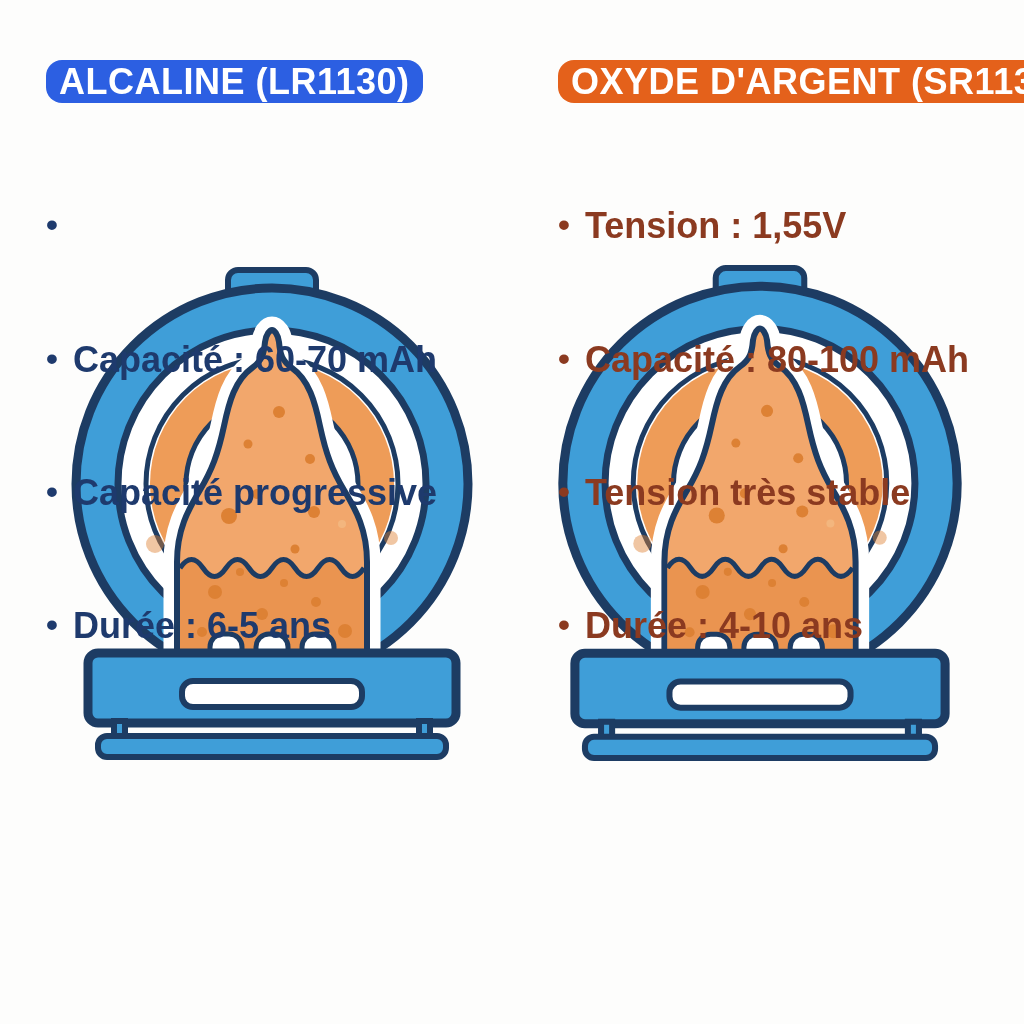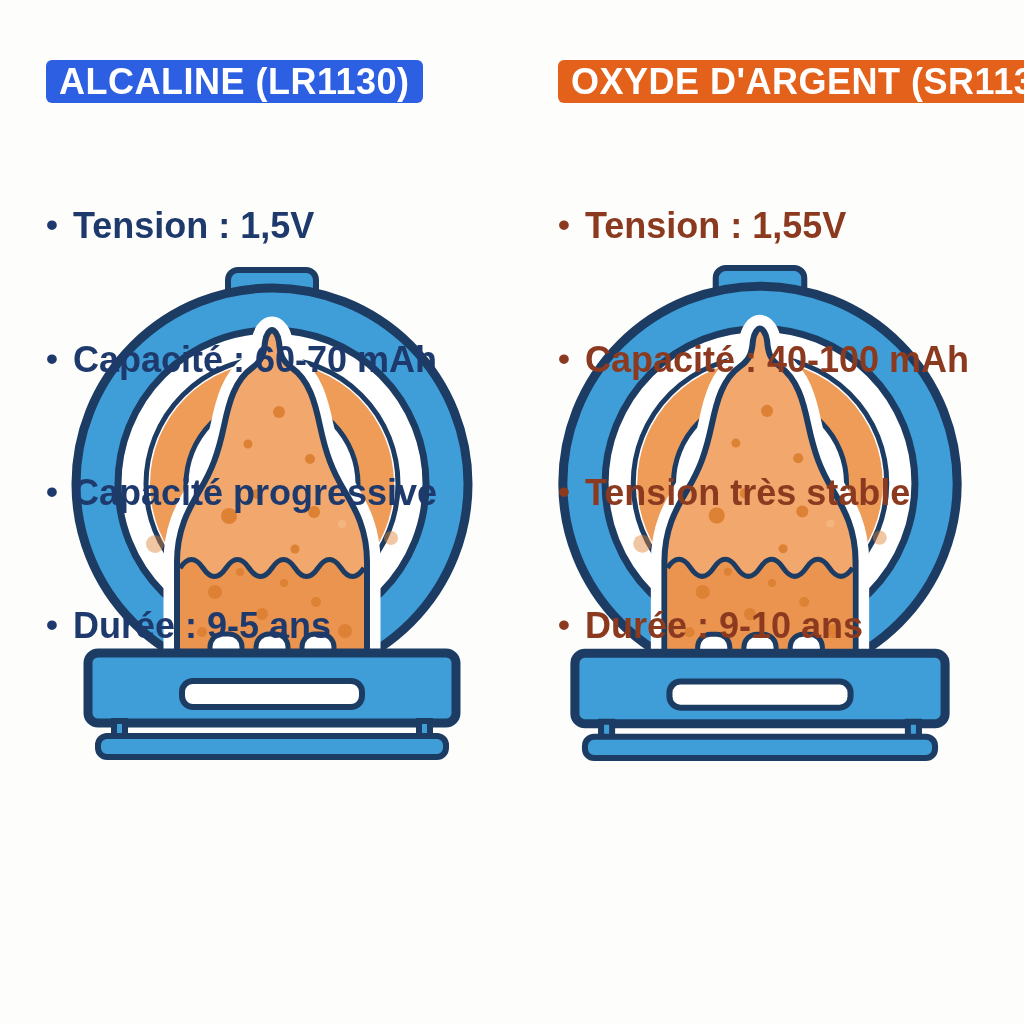--- a/index.html
+++ b/index.html
@@ -5,21 +5,21 @@
   html,body{margin:0;padding:0;}
   body{
     width:1024px;height:1024px;overflow:hidden;background:#fdfdfc;
     font-family:"Liberation Sans", sans-serif;position:relative;
   }
   .stage{position:absolute;inset:0;width:1024px;height:1024px;}
 
   
   .hdr{
     position:absolute;top:60px;height:43px;display:flex;align-items:center;
-    padding:0 13px;border-radius:6px;font-size:36px;font-weight:bold;
+    padding:0 13px;border-radius:16px;font-size:36px;font-weight:bold;
     color:#ffffff;letter-spacing:.5px;white-space:nowrap;z-index:6;
   }
   .hdr-blue{left:46px;background:#2c5fe2;}
   .hdr-orange{left:558px;background:#e4611b;}
 
   
   .spec{
     position:absolute;display:flex;align-items:baseline;gap:15px;
     font-size:36px;font-weight:bold;line-height:40px;white-space:nowrap;z-index:6;
   }
@@ -128,51 +128,50 @@
       <rect x="46" y="474" width="348" height="21" rx="9" class="blueFillThin"></rect>
     </g>
   </svg>
 
   <div class="col-left">
     <div class="hdr hdr-blue">
       <span>ALCALINE (LR1130)</span>
     </div>
     <div class="spec r1">
       <span class="dot">•</span>
-      <span>Tension : 1,5V</span>
     </div>
     <div class="spec r2">
       <span class="dot">•</span>
       <span>Capacité : 60-70 mAh</span>
     </div>
     <div class="spec r3">
       <span class="dot">•</span>
       <span>Capacité progressive</span>
     </div>
     <div class="spec r4">
       <span class="dot">•</span>
-      <span>Durée : 9-5 ans</span>
+      <span>Durée : 6-5 ans</span>
     </div>
   </div>
 
   <div class="col-right">
     <div class="hdr hdr-orange">
       <span>OXYDE D'ARGENT (SR1130)</span>
     </div>
     <div class="spec r1">
       <span class="dot">•</span>
       <span>Tension : 1,55V</span>
     </div>
     <div class="spec r2">
       <span class="dot">•</span>
-      <span>Capacité : 40-100 mAh</span>
+      <span>Capacité : 80-100 mAh</span>
     </div>
     <div class="spec r3">
       <span class="dot">•</span>
       <span>Tension très stable</span>
     </div>
     <div class="spec r4">
       <span class="dot">•</span>
-      <span>Durée : 9-10 ans</span>
+      <span>Durée : 4-10 ans</span>
     </div>
   </div>
 
 </div>
 
 </body></html>

